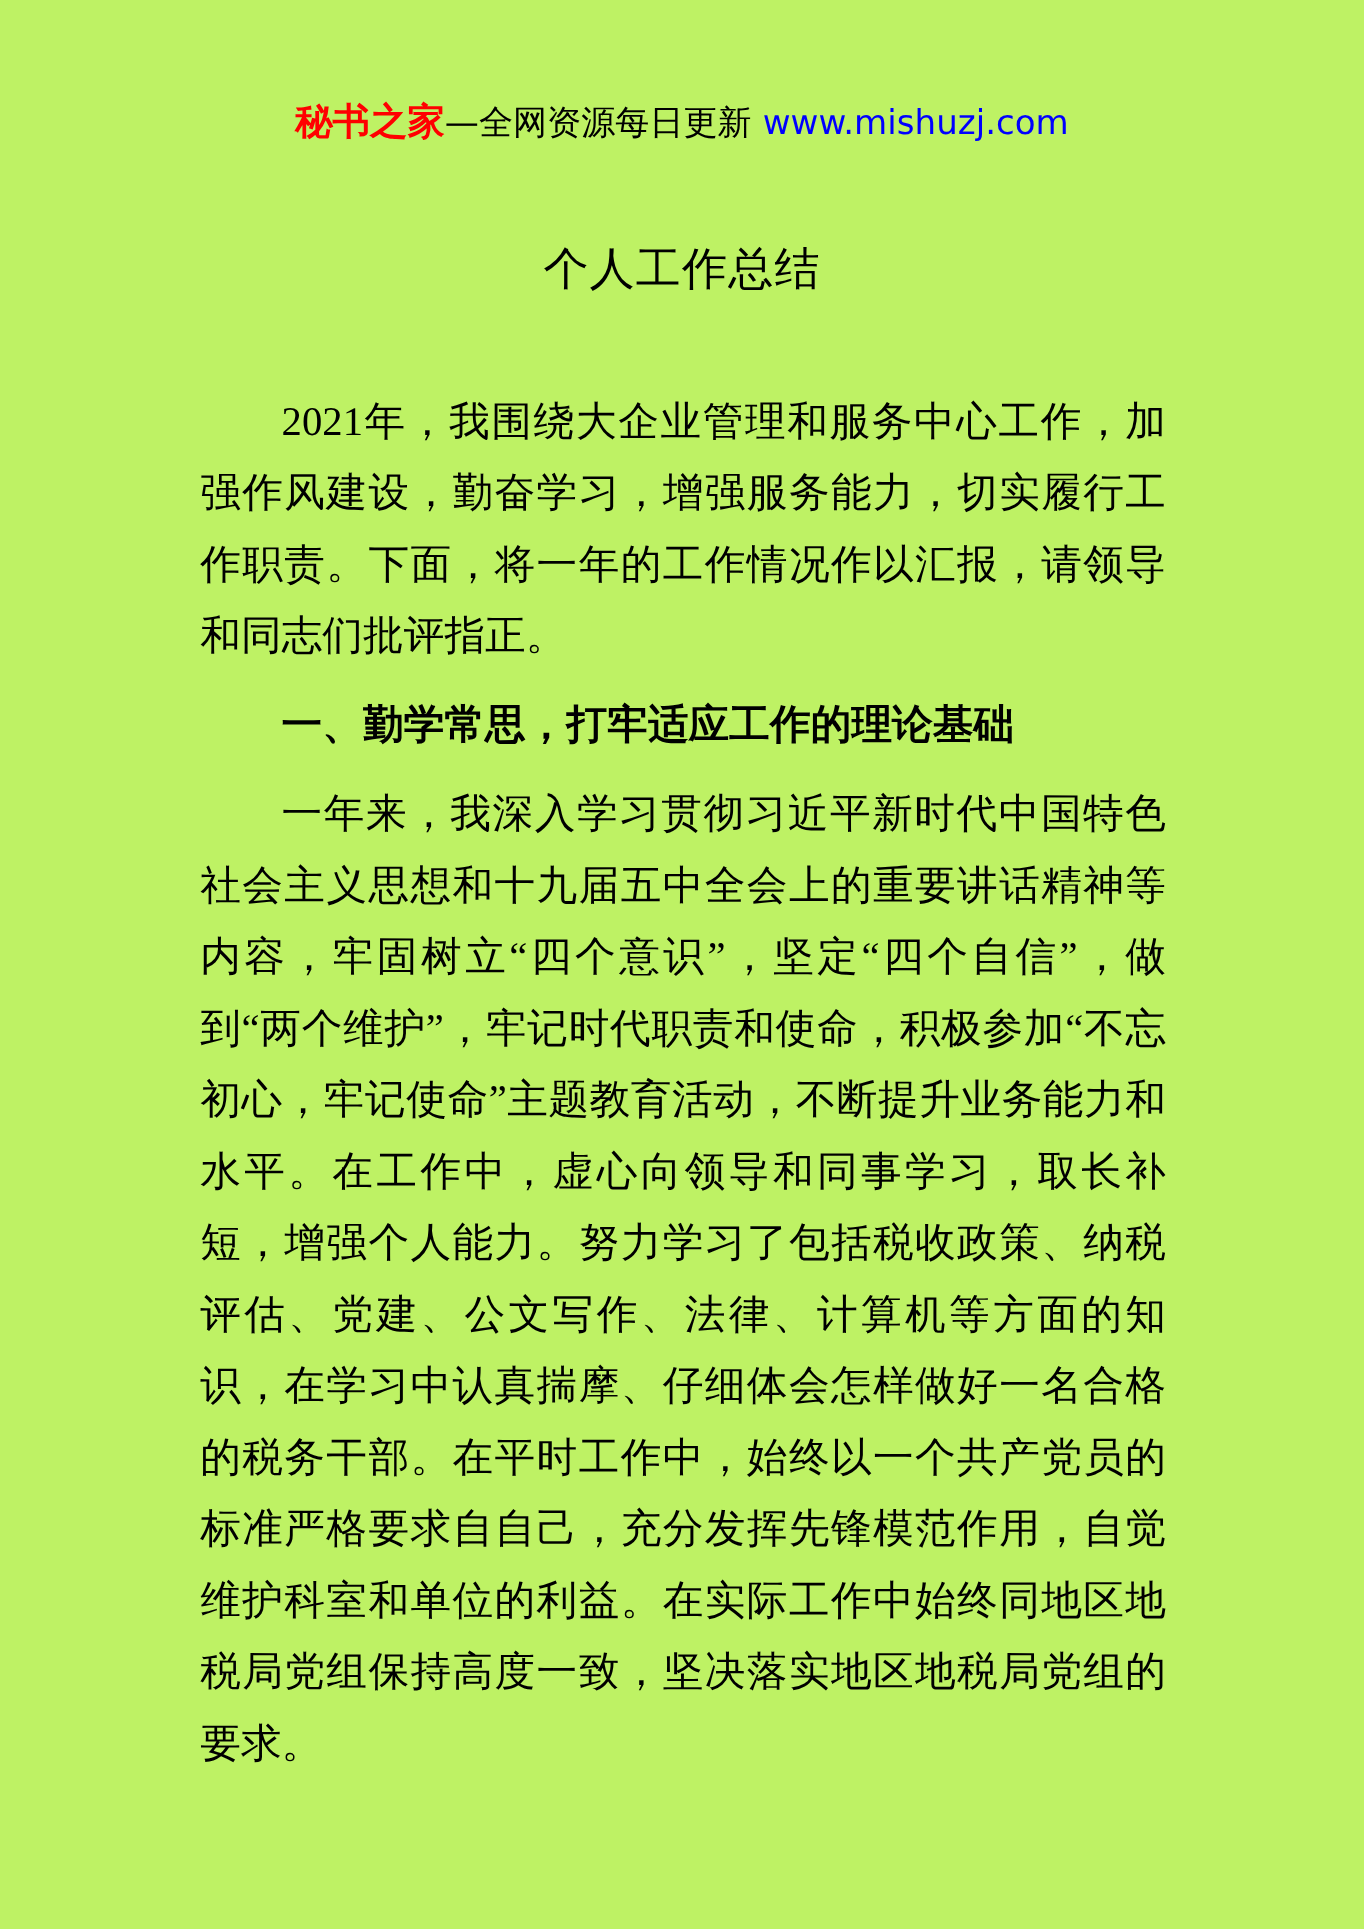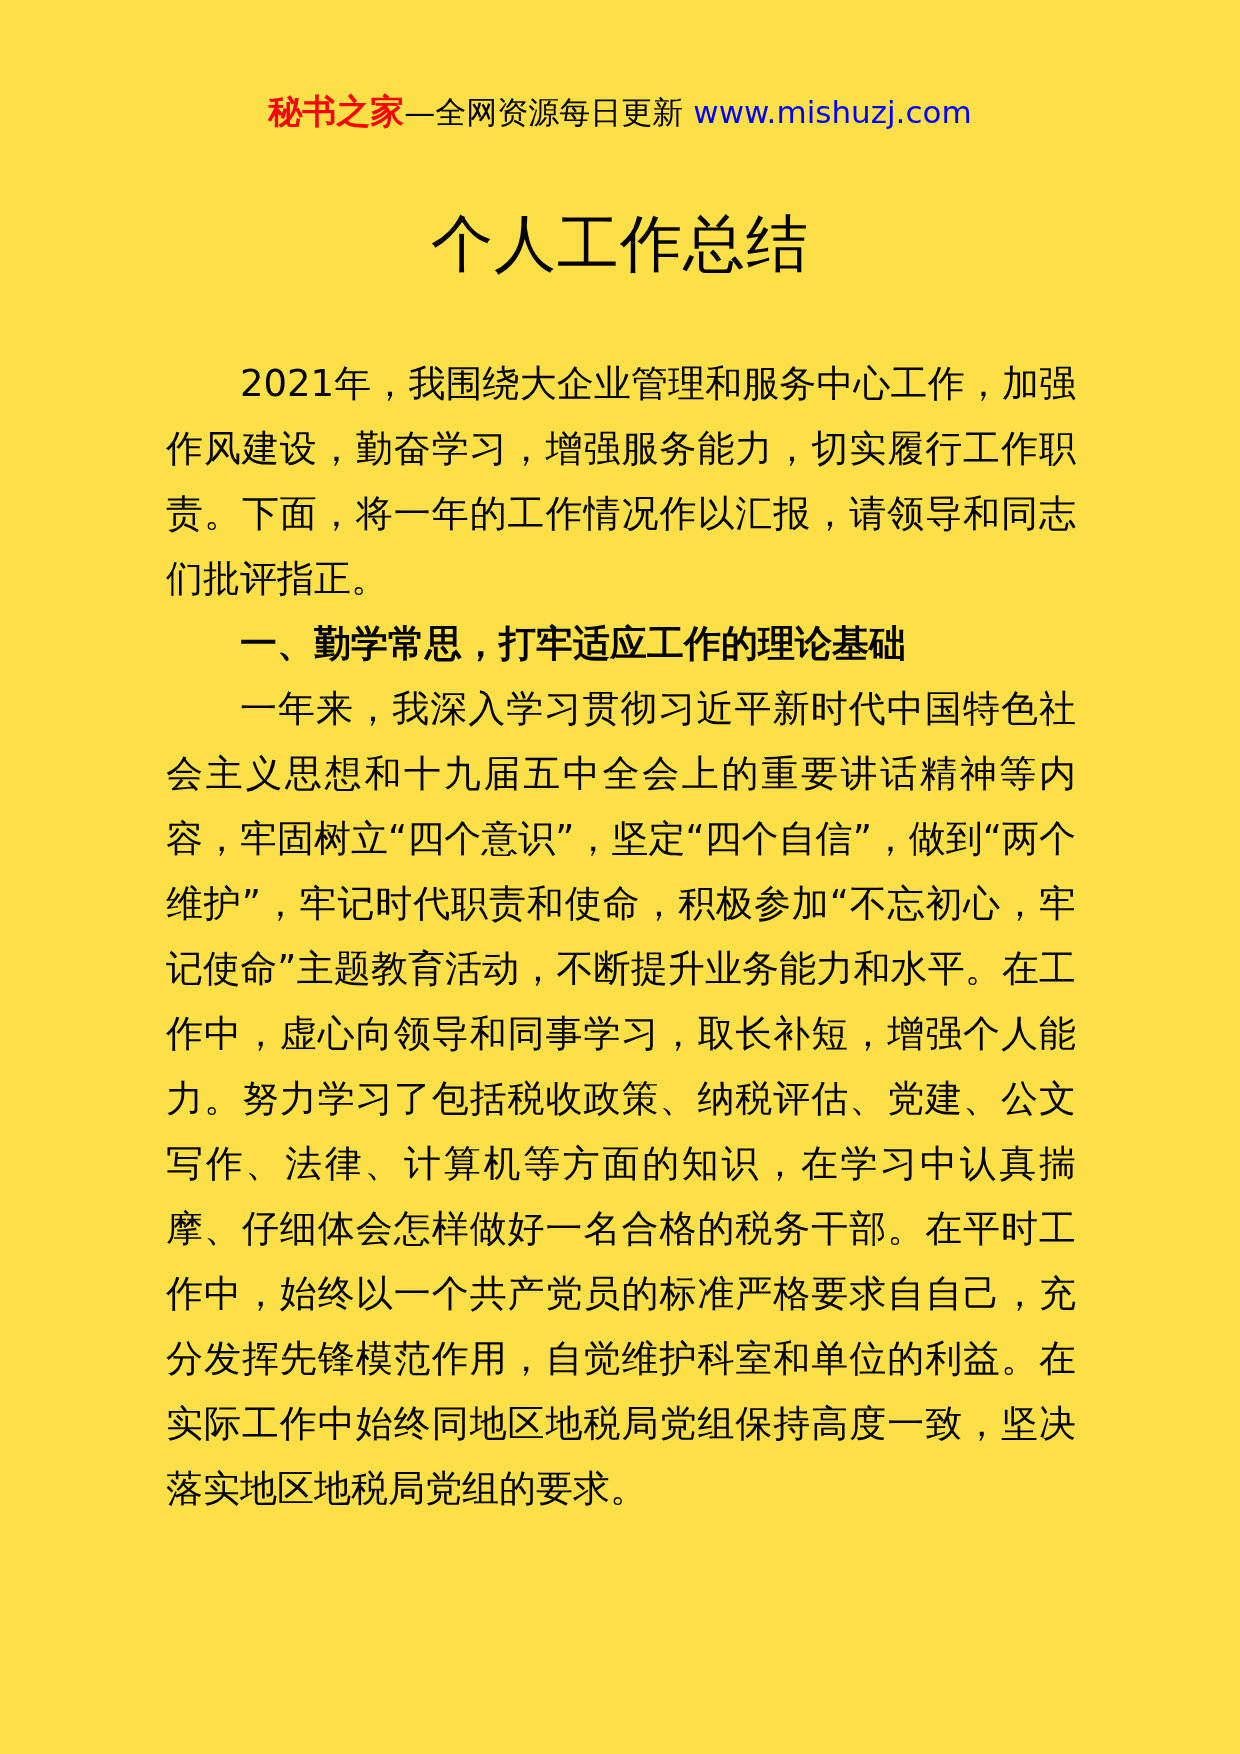--- a/index.html
+++ b/index.html
@@ -5,21 +5,21 @@
   html, body {
     margin: 0;
     padding: 0;
     background: #ffffff;
   }
   .page {
     position: relative;
     width: 1240px;
     height: 1754px;
     margin: 0 auto;
-    background: #fde047;
+    background: #bef264;
     overflow: hidden;
     font-family: "DejaVu Sans", "Liberation Sans", sans-serif;
     color: #000000;
   }
   .doc-header {
     padding-top: 90px;
     text-align: center;
     font-size: 31px;
     line-height: 42px;
     white-space: nowrap;
@@ -36,37 +36,38 @@
     color: #000000;
   }
   .doc-header .url {
     color: #0000ff;
     text-decoration: none;
     margin-left: 10px;
   }
   .doc-title {
     margin: 82px 0 0 0;
     text-align: center;
-    font-size: 62px;
+    font-size: 41px;
     line-height: 58px;
     font-weight: 400;
     letter-spacing: 1px;
   }
   .doc-body {
     margin-top: 78px;
     padding: 0 164px 0 166px;
     font-size: 37px;
     line-height: 65px;
     text-align: justify;
     text-justify: inter-ideograph;
   }
   .doc-body p {
-    margin: 0;
+    margin: 16px;
     padding: 0;
     text-indent: 2em;
+    font-family: Liberation Serif, serif;
   }
   .doc-body p.heading {
     font-weight: 700;
   }
 </style>
 </head>
 <body>
 
 <div class="page">
 

